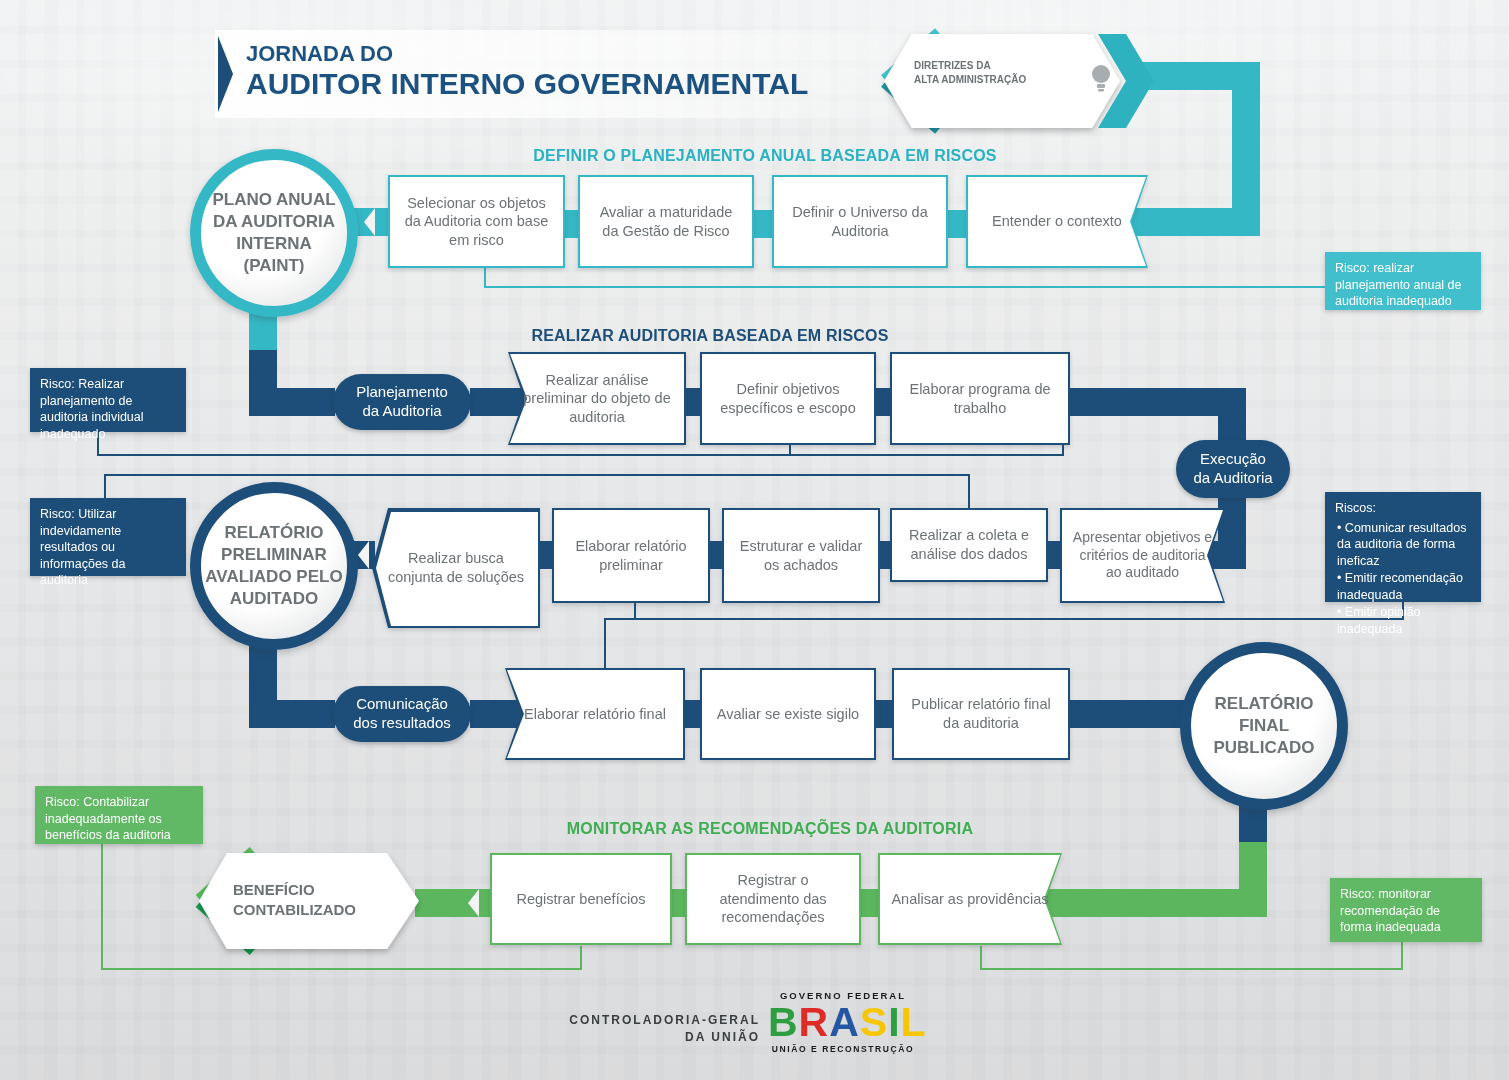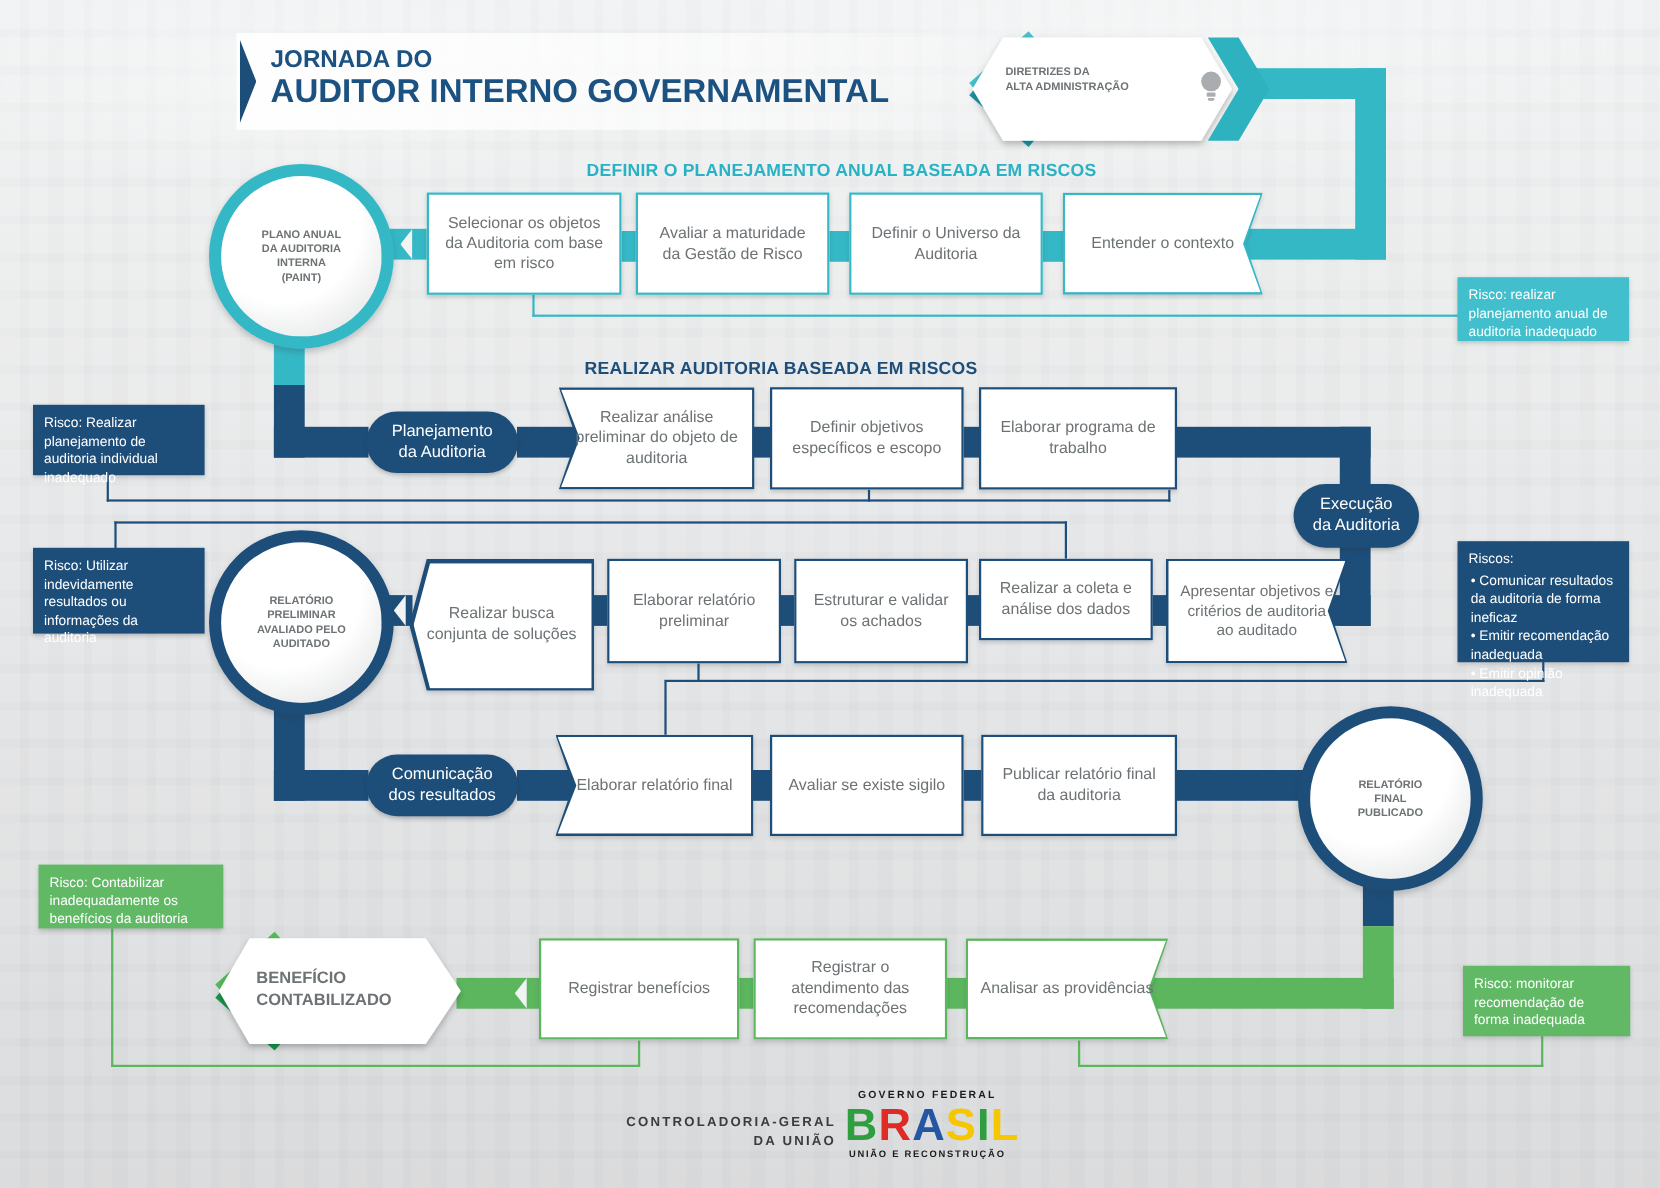--- a/index.html
+++ b/index.html
@@ -32,21 +32,21 @@
   .notch-r::before{clip-path:polygon(0 0,100% 0,calc(100% - 16px) 50%,100% 100%,0 100%);}
   .notch-r::after{clip-path:polygon(0 0,100% 0,calc(100% - 16px) 50%,100% 100%,0 100%);}
   .notch-l::before{clip-path:polygon(0 0,100% 0,100% 100%,0 100%,16px 50%);}
   .notch-l::after{clip-path:polygon(0 0,100% 0,100% 100%,0 100%,17px 50%);}
   .point-l::before{clip-path:polygon(16px 0,100% 0,100% 100%,16px 100%,0 50%);}
   .point-l::after{clip-path:polygon(17px 2px,100% 2px,100% 100%,17px 100%,2px 50%);}
   
   .circle{position:absolute;z-index:2;width:146px;height:146px;border-radius:50%;
     background:radial-gradient(circle at 38% 30%,#ffffff 52%,#e8e9ea 82%,#d9dadb 100%);
     display:flex;align-items:center;justify-content:center;text-align:center;
-    font-weight:bold;font-size:10px;line-height:1.3;color:#6d7275;
+    font-weight:bold;font-size:17px;line-height:1.3;color:#6d7275;
     box-shadow:0 3px 6px rgba(50,55,60,.25);}
   .ring-teal{border:11px solid #35b8c6;}
   .ring-blue{border:11px solid #1d4e7a;}
   
   .pill{position:absolute;z-index:2;border-radius:29px;background:#1d4e7a;color:#fff;
     display:flex;align-items:center;justify-content:center;text-align:center;
     font-size:15px;line-height:1.25;box-shadow:0 2px 4px rgba(40,45,50,.3);}
   
   .risk{position:absolute;z-index:2;color:#fff;font-size:12.5px;line-height:1.32;
     padding:8px 10px;box-sizing:border-box;box-shadow:0 2px 4px rgba(60,65,70,.25);}
@@ -210,20 +210,21 @@
   <div class="bar" style="left:874px;top:700px;width:20px;height:28px;background:#1d4e7a;"></div>
   <div class="step b-blue" style="left:892px;top:668px;width:178px;height:92px;">Publicar relatório final da auditoria</div>
   <div class="bar" style="left:1070px;top:700px;width:130px;height:28px;background:#1d4e7a;"></div>
 
   <div class="circle ring-blue pre" style="left:1180px;top:642px;">RELATÓRIO
 FINAL
 PUBLICADO</div>
   <div class="bar" style="left:1239px;top:786px;width:28px;height:56px;background:#1d4e7a;"></div>
   <div class="bar" style="left:1239px;top:842px;width:28px;height:75px;background:#5bb65e;"></div>
 
+  <div class="heading h-green" style="left:545px;top:820px;width:450px;">MONITORAR AS RECOMENDAÇÕES DA AUDITORIA</div>
 
   <svg class="badge" style="left:175px;top:845px;" width="270" height="112" viewBox="0 0 270 112">
     <path d="M 80 8 L 26 56" stroke="#55b85a" stroke-width="16" fill="none"></path>
     <path d="M 26 56 L 80 104" stroke="#169b4c" stroke-width="16" fill="none"></path>
     <polygon points="52,8 212,8 244,56 212,104 52,104 24,56" fill="#ffffff" filter="url(#bshadow)"></polygon>
   </svg>
   <div class="badge-text pre" style="left:233px;top:880px;font-size:15px;">BENEFÍCIO
 CONTABILIZADO</div>
 
   <div class="bar" style="left:415px;top:889px;width:78px;height:28px;background:#5bb65e;"></div>

